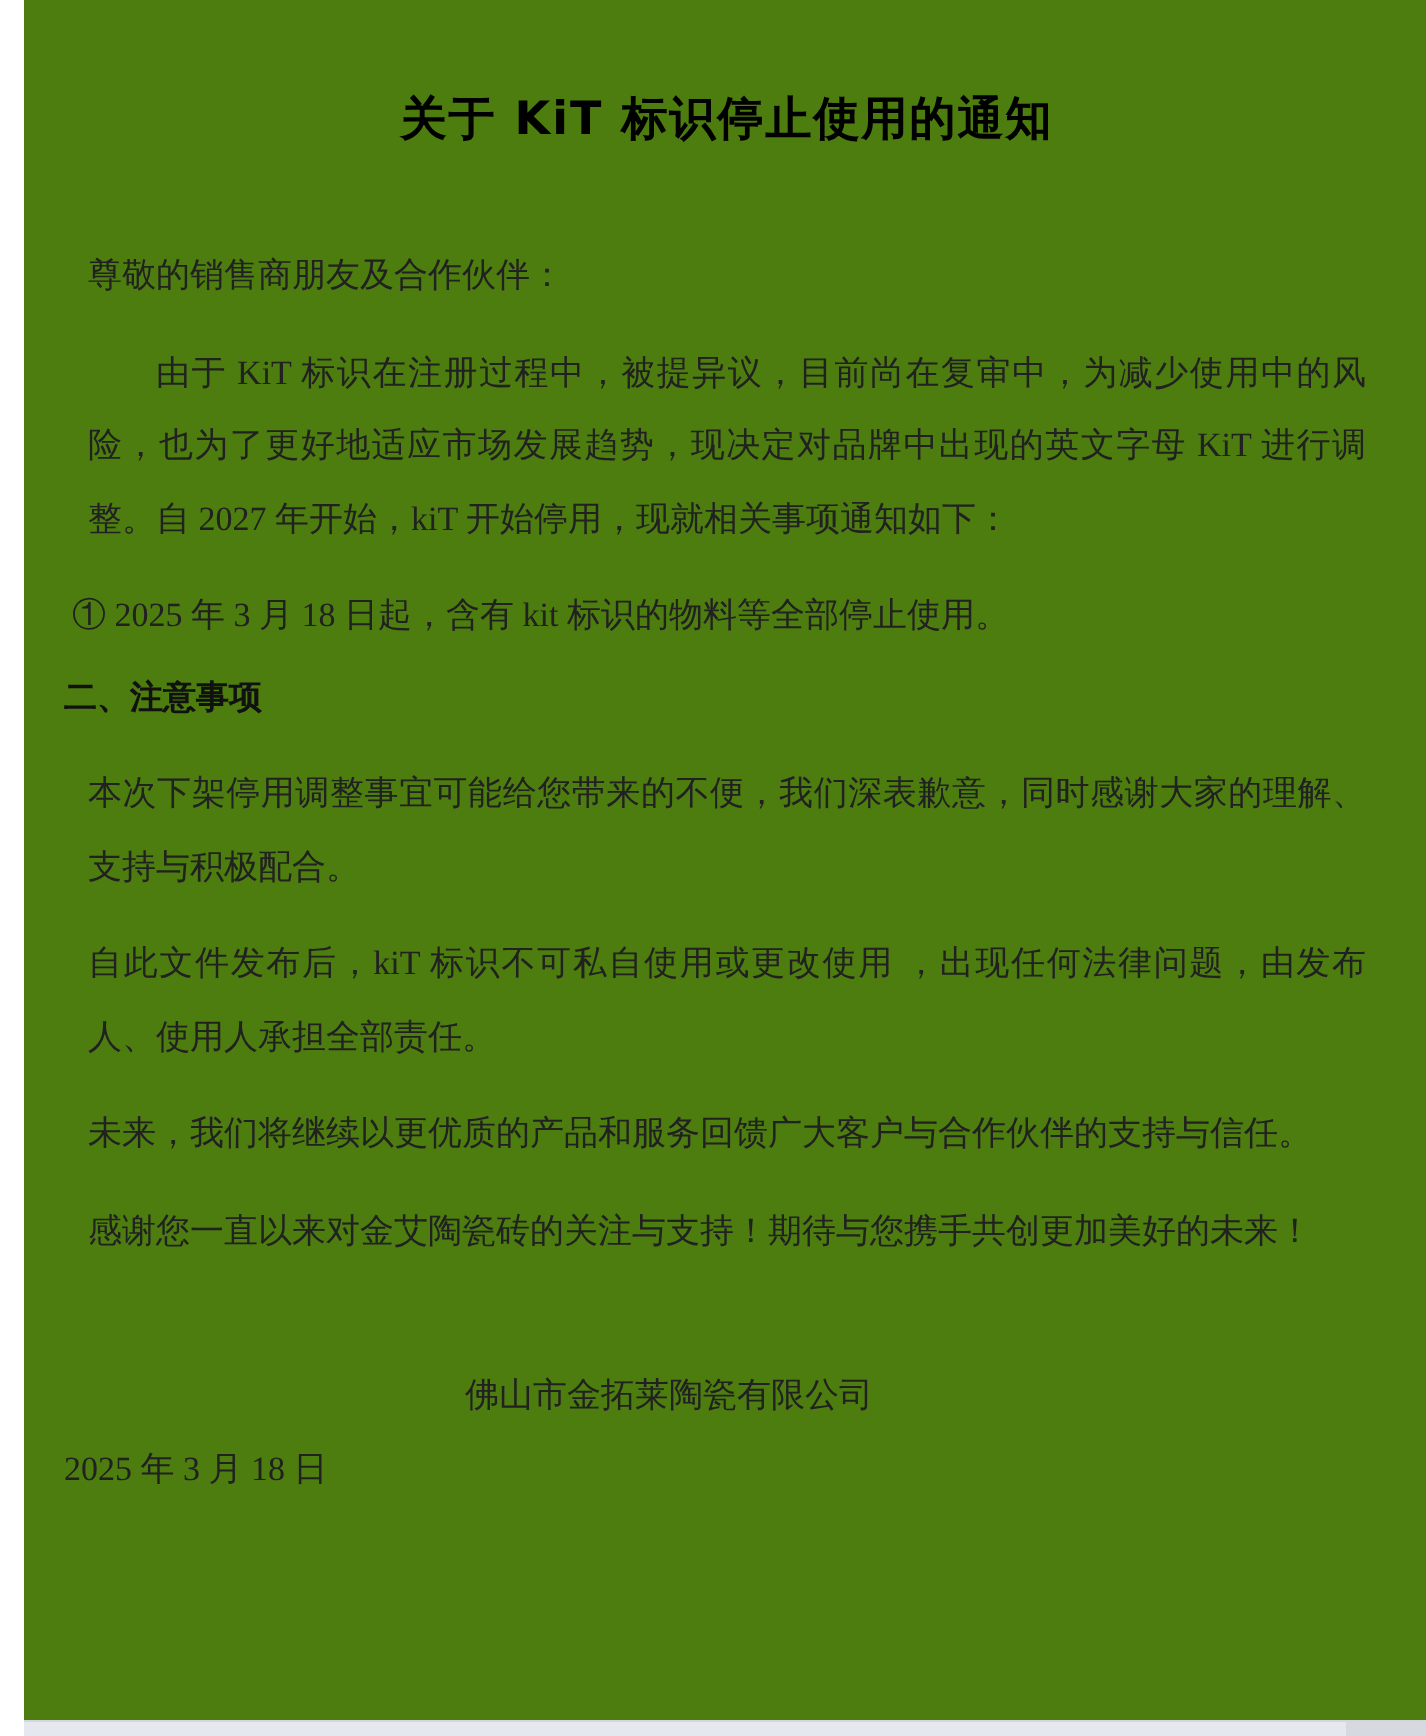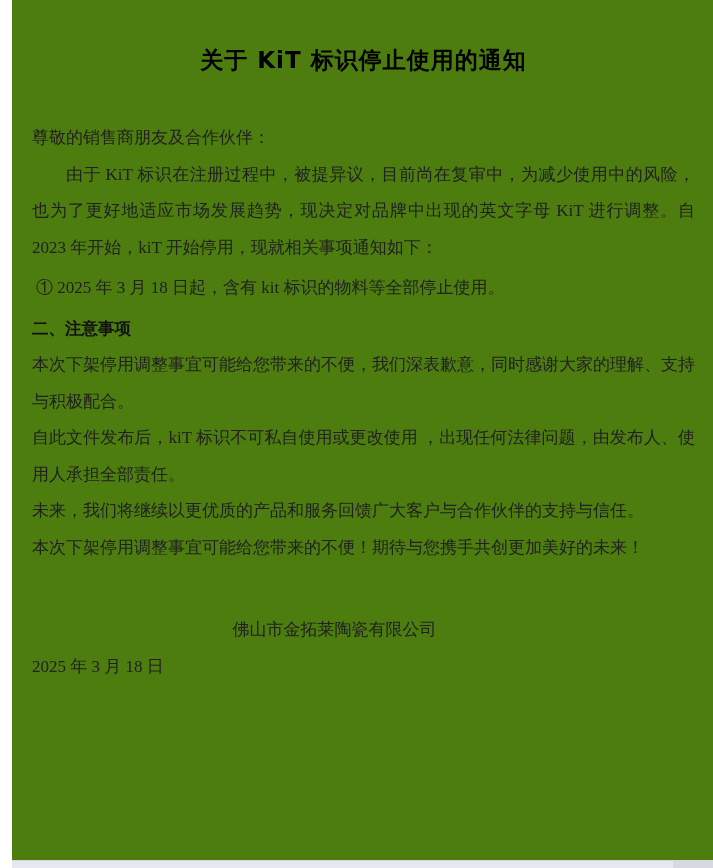--- a/index.html
+++ b/index.html
@@ -35,21 +35,21 @@
     line-height: 32px;
   }
   .body-text {
     font-size: 17px;
     line-height: 36.5px;
   }
   .greeting {
     margin: 0;
   }
   .para {
-    margin: 0;
+    margin: 12px;
     text-align: justify;
   }
   .para.indent {
     text-indent: 2em;
   }
   .sec-heading {
     font-family: "DejaVu Sans", sans-serif;
     font-weight: bold;
     font-size: 16.5px;
     color: #111111;
@@ -94,35 +94,35 @@
 <body>
 
 <div class="page">
 
   <h1 class="doc-title">关于 KiT 标识停止使用的通知</h1>
 
   <div class="body-text">
 
     <p class="greeting para">尊敬的销售商朋友及合作伙伴：</p>
 
-    <p class="para indent">由于 KiT 标识在注册过程中，被提异议，目前尚在复审中，为减少使用中的风险，也为了更好地适应市场发展趋势，现决定对品牌中出现的英文字母 KiT 进行调整。自 2023 年开始，kiT 开始停用，现就相关事项通知如下：</p>
+    <p class="para indent">由于 KiT 标识在注册过程中，被提异议，目前尚在复审中，为减少使用中的风险，也为了更好地适应市场发展趋势，现决定对品牌中出现的英文字母 KiT 进行调整。自 2027 年开始，kiT 开始停用，现就相关事项通知如下：</p>
 
 
     <p class="item para">① 2025 年 3 月 18 日起，含有 kit 标识的物料等全部停止使用。</p>
 
 
     <p class="sec-heading">二、注意事项</p>
 
     <p class="para">本次下架停用调整事宜可能给您带来的不便，我们深表歉意，同时感谢大家的理解、支持与积极配合。</p>
 
     <p class="para">自此文件发布后，kiT 标识不可私自使用或更改使用 ，出现任何法律问题，由发布人、使用人承担全部责任。</p>
 
     <p class="para">未来，我们将继续以更优质的产品和服务回馈广大客户与合作伙伴的支持与信任。</p>
 
-    <p class="para">本次下架停用调整事宜可能给您带来的不便！期待与您携手共创更加美好的未来！</p>
+    <p class="para">感谢您一直以来对金艾陶瓷砖的关注与支持！期待与您携手共创更加美好的未来！</p>
 
     <div class="signature-block">
       <p class="sig-company">佛山市金拓莱陶瓷有限公司</p>
       <p class="sig-date">2025 年 3 月 18 日</p>
     </div>
 
   </div>
 
   <div class="bottom-bar">
     <div class="bottom-bar-right-patch"></div>

